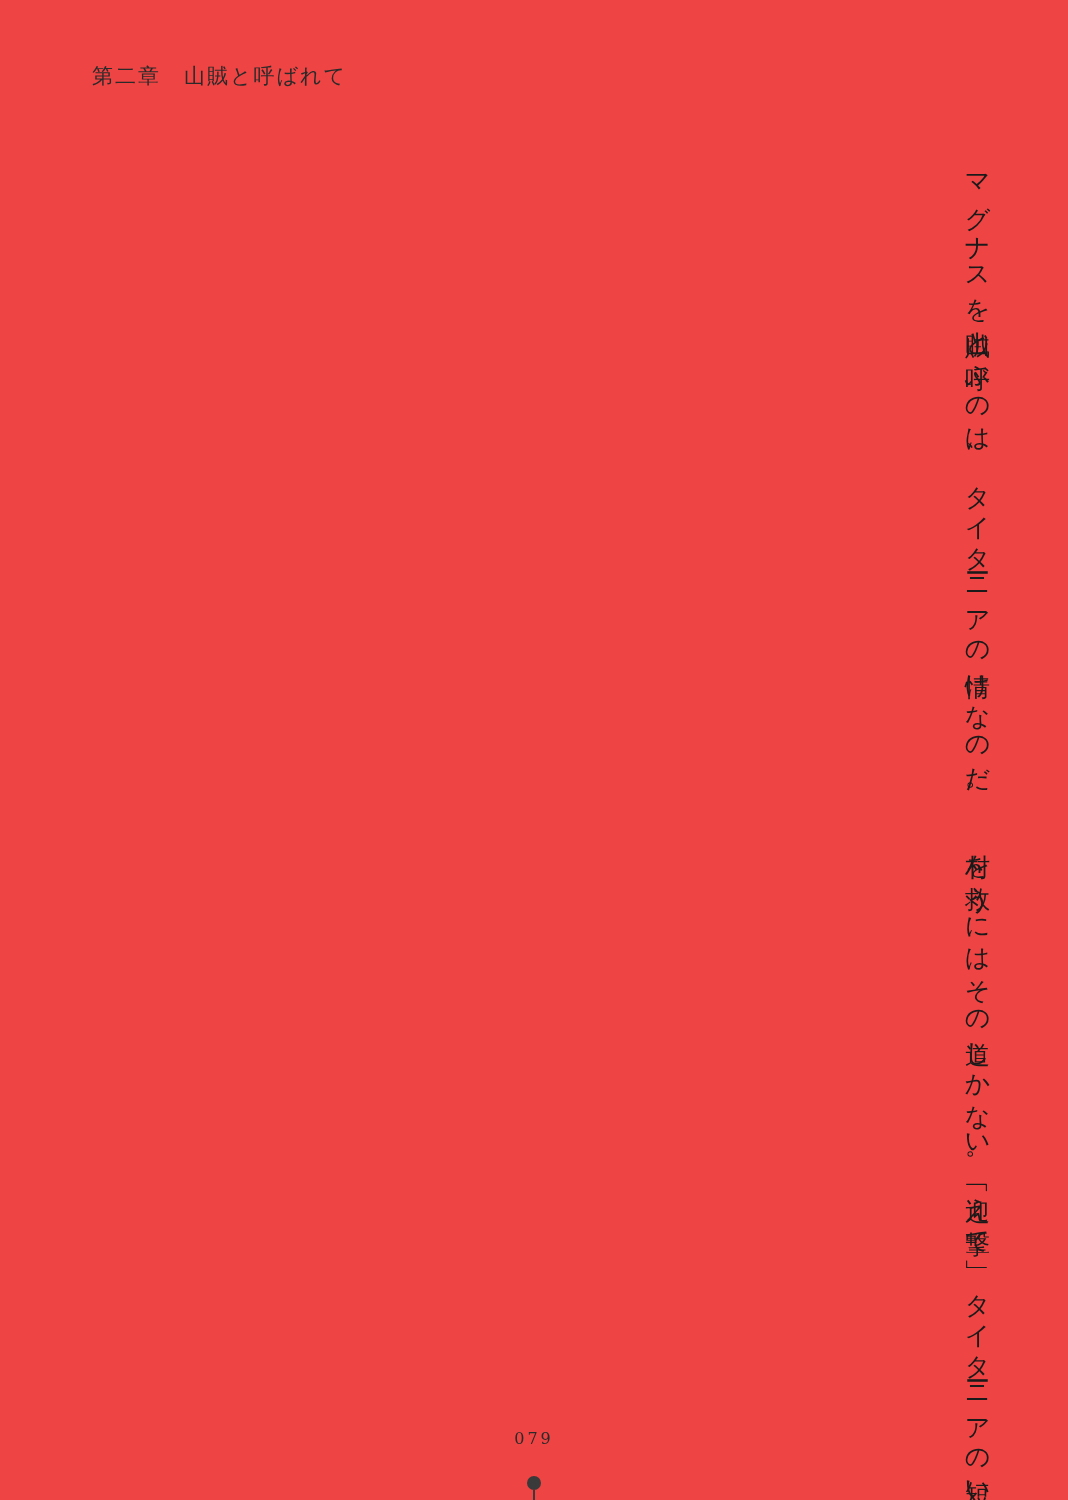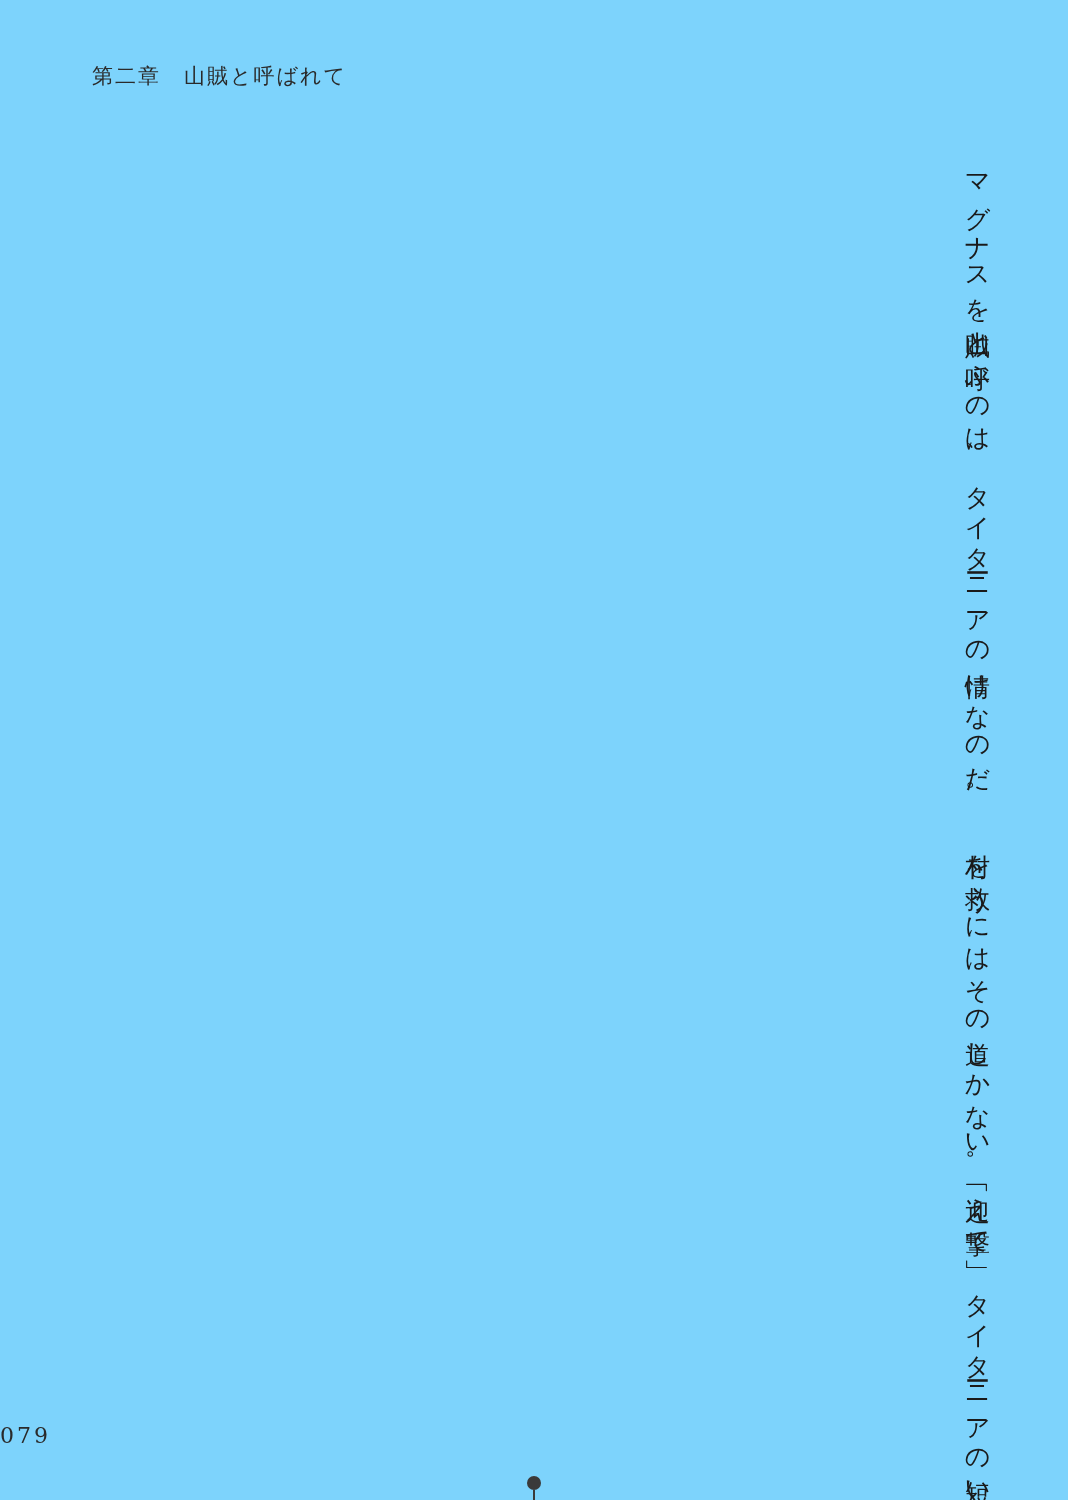--- a/index.html
+++ b/index.html
@@ -4,21 +4,21 @@
 <style>
   html, body {
     margin: 0;
     padding: 0;
     background: #ffffff;
   }
   .page {
     position: relative;
     width: 1068px;
     height: 1500px;
-    background: #7dd3fc;
+    background: #ef4444;
     overflow: hidden;
     font-family: "DejaVu Serif", "Liberation Serif", serif;
     color: #1a1a1a;
   }
 
   
   .running-header {
     position: absolute;
     top: 62px;
     left: 92px;
@@ -55,22 +55,22 @@
   .column.indent {
     padding-top: 30px;
   }
 
   
   .folio {
     position: absolute;
     bottom: 52px;
     left: 0;
     width: 100%;
-    text-align: left;
-    font-size: 22px;
+    text-align: center;
+    font-size: 16px;
     letter-spacing: 3px;
     color: #2a2a2a;
     font-family: "DejaVu Serif", "Liberation Serif", serif;
   }
   .folio-mark {
     position: absolute;
     bottom: 10px;
     left: 50%;
     transform: translateX(-50%);
     width: 14px;

